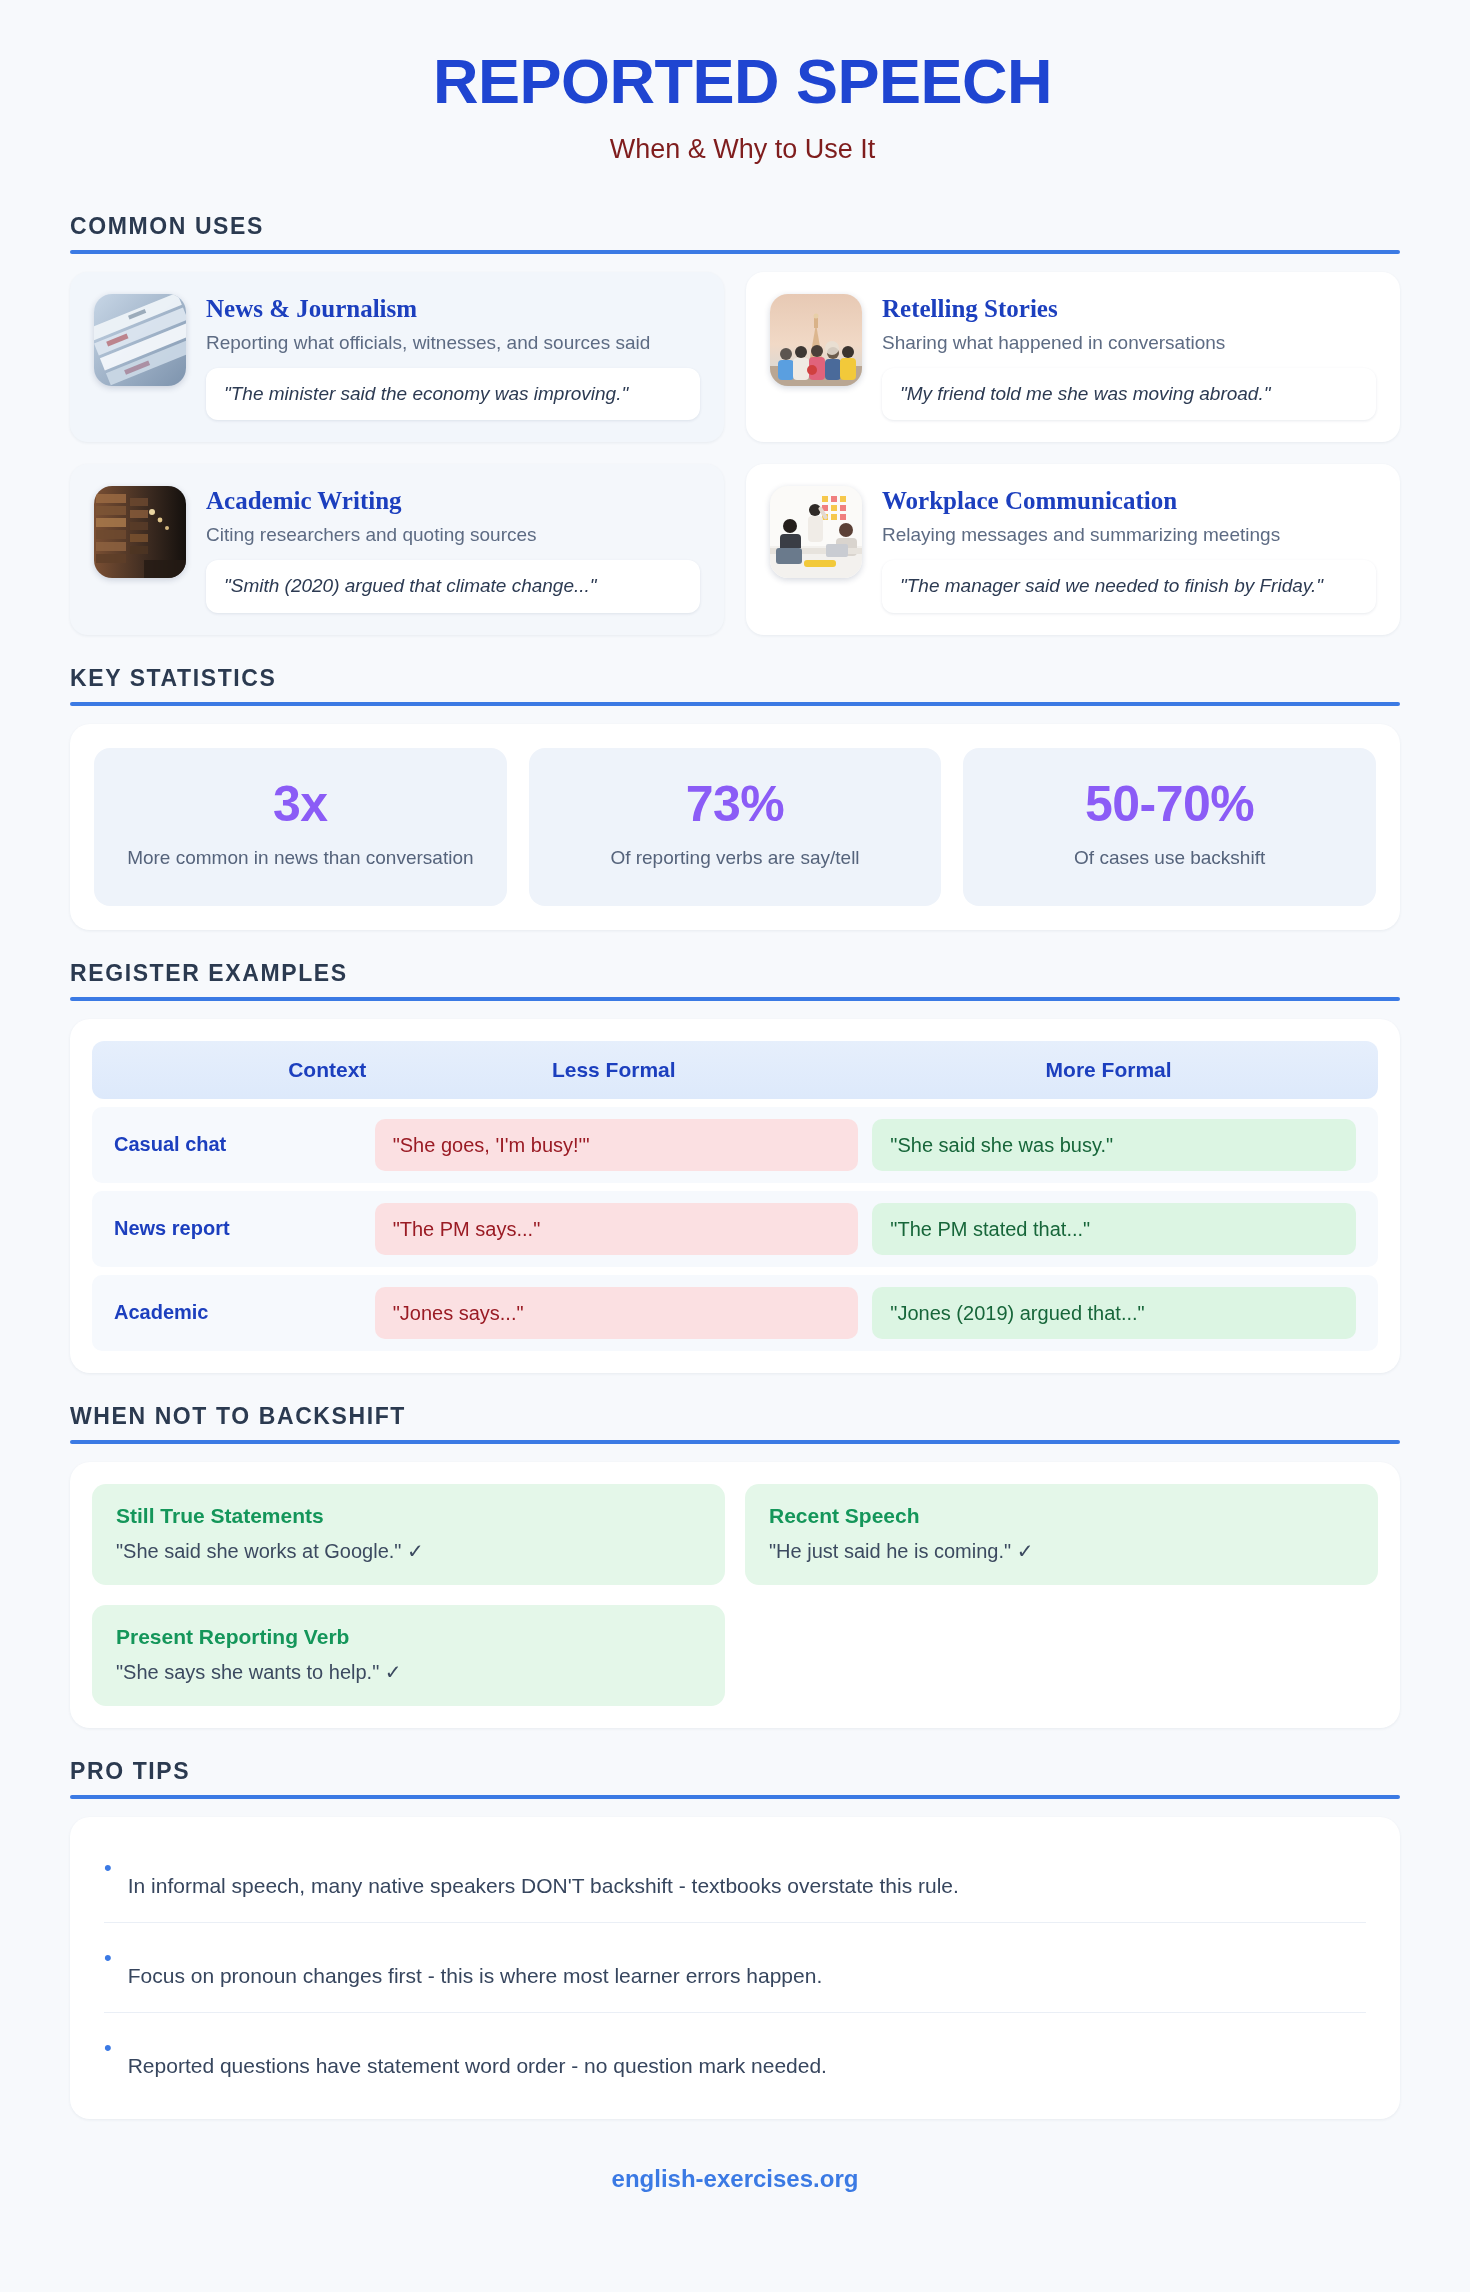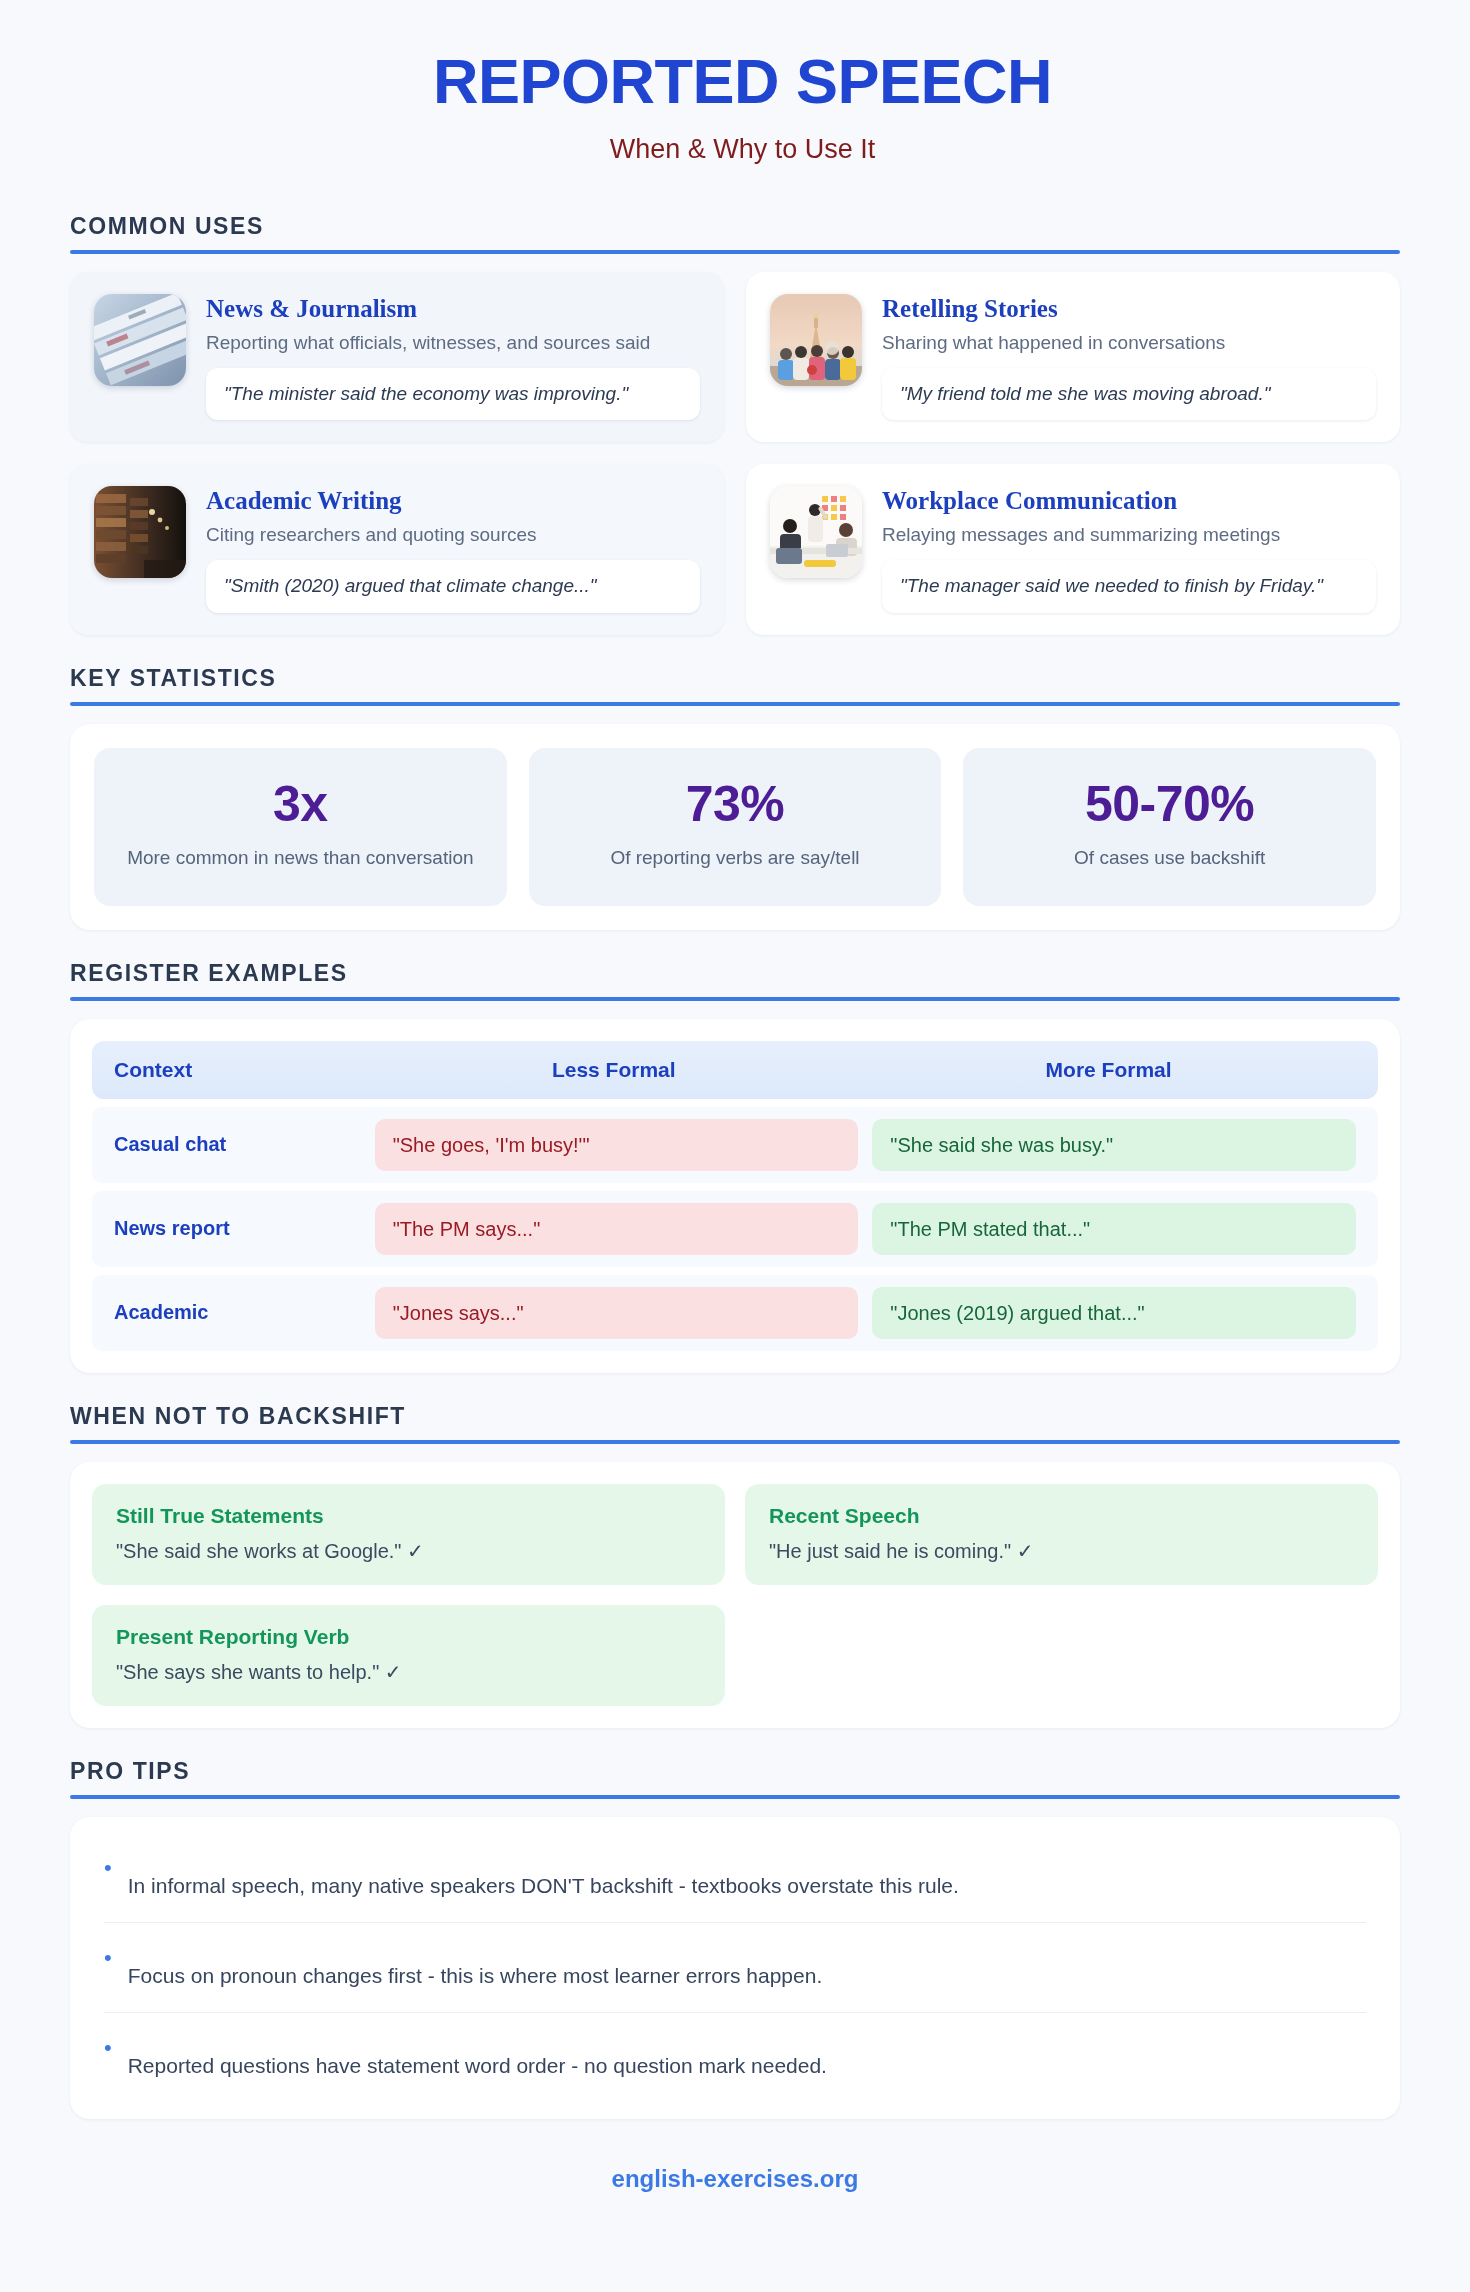--- a/index.html
+++ b/index.html
@@ -113,21 +113,21 @@
   }
   .stat-card {
     background: #eef3fa;
     border-radius: 16px;
     padding: 30px 18px 34px 18px;
     text-align: center;
   }
   .stat-value {
     font-size: 50px;
     font-weight: 800;
-    color: #4c1d95;
+    color: #8b5cf6;
     line-height: 1.05;
     letter-spacing: -0.5px;
   }
   .stat-label {
     margin-top: 14px;
     font-size: 19px;
     color: #55637b;
     line-height: 1.45;
   }
 
@@ -145,21 +145,21 @@
     border-radius: 12px;
     padding: 17px 22px;
     align-items: center;
   }
   .tbl-head div {
     font-size: 21px;
     font-weight: 700;
     color: #1c3fbe;
     text-align: center;
   }
-  .tbl-head div:first-child { text-align: left; }
+  .tbl-head div:first-child { text-align: right; }
   .tbl-row {
     display: grid;
     grid-template-columns: 1.02fr 2.0fr 2.0fr;
     align-items: center;
     padding: 12px 22px;
     border-radius: 10px;
     margin-top: 8px;
     background: #f6f9fd;
     gap: 14px;
   }

